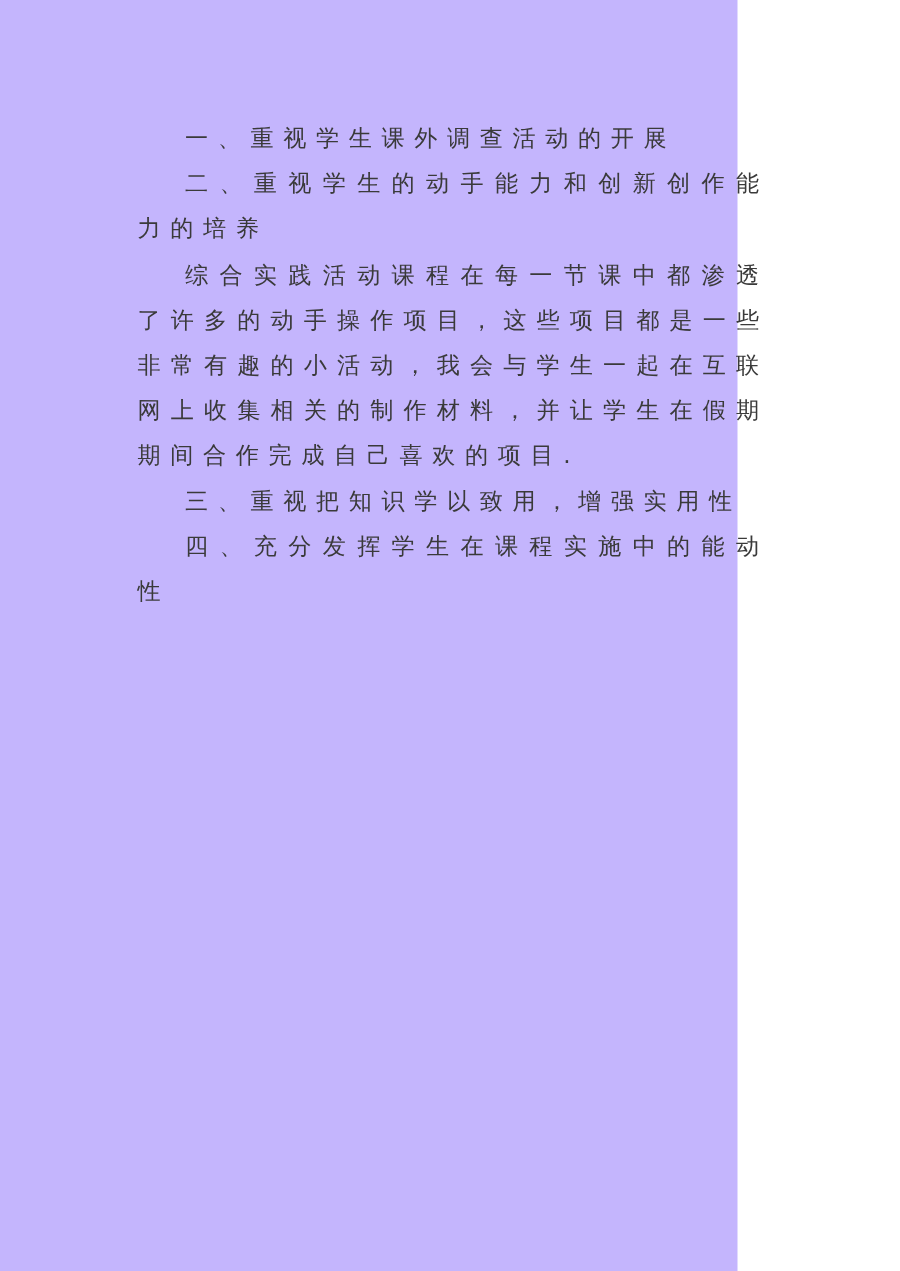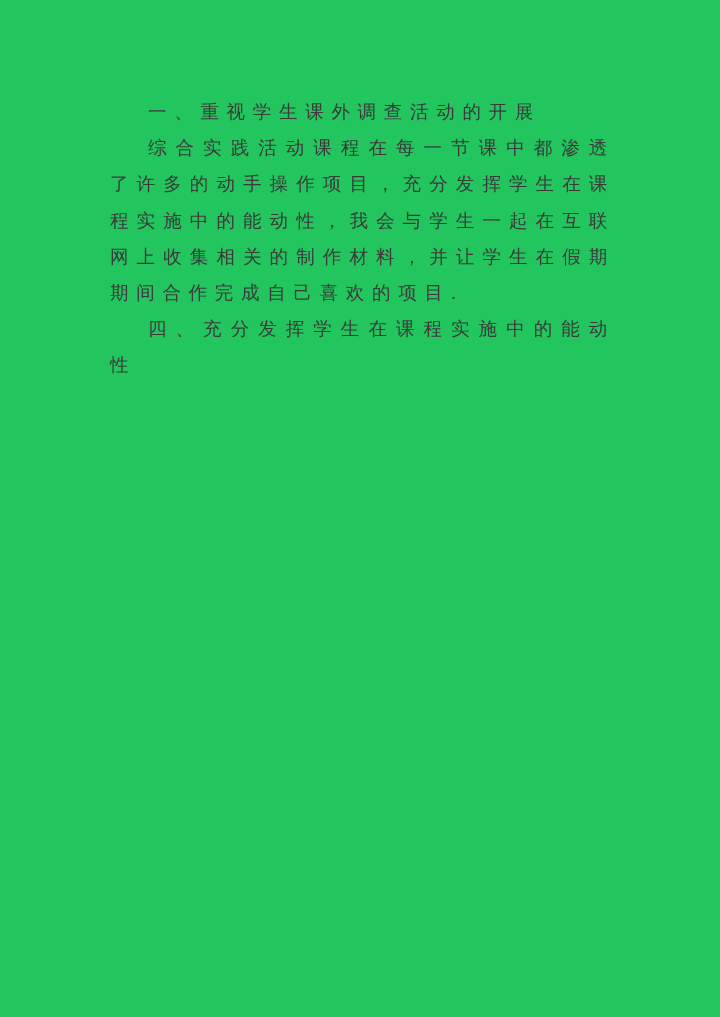--- a/index.html
+++ b/index.html
@@ -1,30 +1,32 @@
 <!DOCTYPE html>
 <html><head>
 <meta charset="utf-8">
 <style>
   html, body { margin: 0; padding: 0; background: #ffffff; }
   body { width: 720px; height: 1017px; position: relative; overflow: hidden; }
-  .page { position: absolute; left: 0; top: 0; width: 720px; height: 1017px; background: #22c55e; }
+  .page { position: absolute; left: 0; top: 0; width: 590px; height: 1017px; background: #c4b5fd; }
   .content {
     position: absolute; left: 110px; top: 94px; width: 505px;
     font-family: "DejaVu Sans", "Liberation Sans", sans-serif;
     font-size: 18.5px; line-height: 36.2px; color: #3a3a3a;
     letter-spacing: 7.7px;
     text-align: justify;
     word-break: break-all;
   }
   .para { margin: 0; text-indent: 38px; }
 </style>
 </head>
 <body>
 
 <div class="page">
   <div class="content">
     <p class="para">一、重视学生课外调查活动的开展</p>
-    <p class="para">综合实践活动课程在每一节课中都渗透了许多的动手操作项目，充分发挥学生在课程实施中的能动性，我会与学生一起在互联网上收集相关的制作材料，并让学生在假期期间合作完成自己喜欢的项目.</p>
+    <p class="para">二、重视学生的动手能力和创新创作能力的培养</p>
+    <p class="para">综合实践活动课程在每一节课中都渗透了许多的动手操作项目，这些项目都是一些非常有趣的小活动，我会与学生一起在互联网上收集相关的制作材料，并让学生在假期期间合作完成自己喜欢的项目.</p>
+    <p class="para">三、重视把知识学以致用，增强实用性</p>
     <p class="para">四、充分发挥学生在课程实施中的能动性</p>
 
   </div>
 </div>
 
 </body></html>

